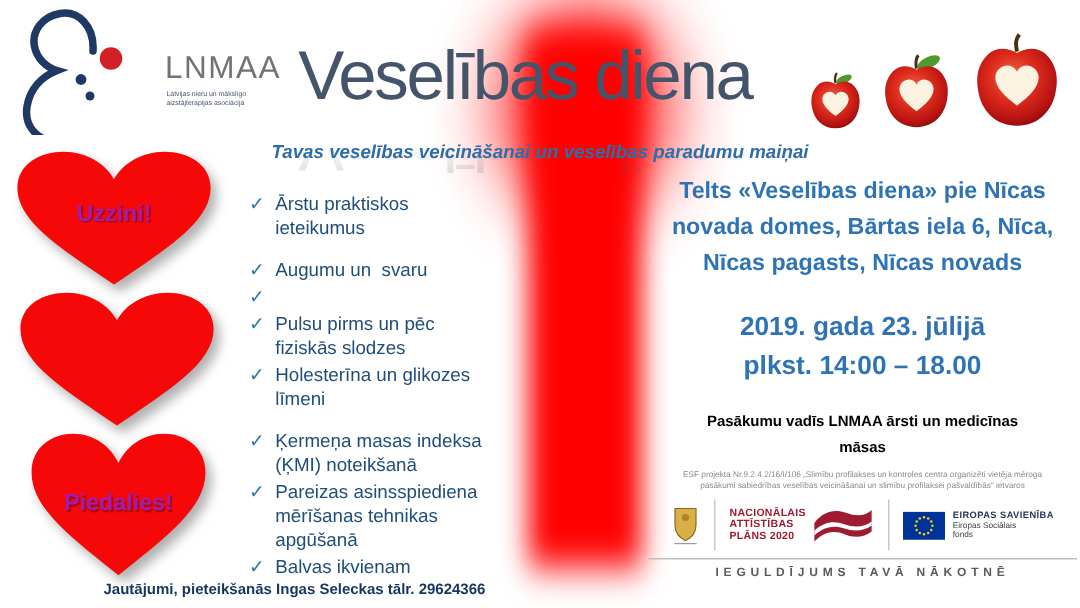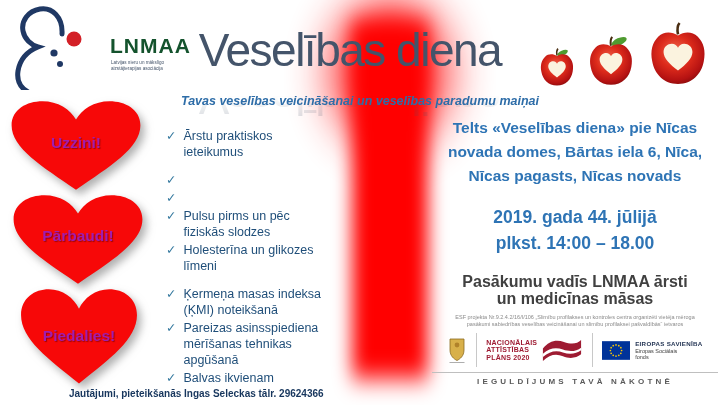--- a/index.html
+++ b/index.html
@@ -13,21 +13,21 @@
     background:linear-gradient(to bottom, rgba(255,0,0,0) 0%, #ff0000 6%, #ff0000 93%, rgba(255,0,0,0) 100%);
     filter:blur(9px);
   }
   .stripe-glow{
     position:absolute; left:334px; top:0px; width:112px; height:145px; z-index:0;
     background:#ff0000; border-radius:50%; filter:blur(24px); opacity:.9;
   }
   
   .logo{position:absolute; left:8px; top:4px; width:210px; height:84px; z-index:2;}
   .logo svg{position:absolute; left:0; top:0;}
-  .logo-acronym{position:absolute; left:102px; top:30px; font-size:21px; font-weight:bold; color:#14532d; letter-spacing:1px;}
+  .logo-acronym{position:absolute; left:102px; top:30px; font-size:21px; font-weight:normal; color:#737373; letter-spacing:1px;}
   .logo-sub{position:absolute; left:103px; top:56px; font-size:4.6px; line-height:6px; color:#44546A;}
   
   .title{
     position:absolute; left:150px; top:24px; width:400px; z-index:2;
     font-size:46px; line-height:52px; letter-spacing:-1.5px; color:#44546A; text-align:center;
   }
   .title-mirror{
     position:absolute; left:150px; top:72px; width:400px; z-index:1;
     font-size:46px; line-height:52px; letter-spacing:-1.5px; color:#44546A; text-align:center;
     transform:scaleY(-1); opacity:.30;
@@ -54,21 +54,21 @@
   
   .checklist{position:absolute; left:166px; top:128px; width:168px; z-index:2;}
   .check-group{margin-bottom:12px;}
   .check-item{display:flex; gap:7px; margin-bottom:2px; font-size:12.5px; line-height:16px; color:#1F4E79;}
   .check-mark{color:#35799F; flex:0 0 auto;}
   .check-text{width:142px; white-space:pre-wrap;}
   
   .right{position:absolute; left:432px; top:116px; width:286px; text-align:center; z-index:2;}
   .location{font-size:15.5px; font-weight:bold; color:#2E74B5; line-height:24px; width:272px; margin:0 auto;}
   .datetime{margin-top:16px; font-size:17.5px; font-weight:bold; color:#2E74B5; line-height:26px;}
-  .host{margin-top:17px; font-size:16px; font-weight:bold; color:#404040; line-height:17px; width:232px; margin-left:auto; margin-right:auto;}
+  .host{margin-top:17px; font-size:10px; font-weight:bold; color:#000000; line-height:17px; width:232px; margin-left:auto; margin-right:auto;}
   .esf{margin-top:7px; font-size:5.5px; line-height:6.6px; color:#8a8a8a;}
   .logos-row{margin-top:4px; display:flex; align-items:center; justify-content:center; gap:9px; height:38px;}
   .v-divider{width:1px; height:34px; background:#c8c8c8;}
   .nap{display:flex; align-items:center; gap:4px;}
   .nap-text{text-align:left; font-size:7px; line-height:7.6px; font-weight:bold; color:#9E1B32; letter-spacing:.2px;}
   .eu{display:flex; align-items:center; gap:5px;}
   .eu-text{text-align:left;}
   .eu-title{font-size:6.2px; font-weight:bold; color:#1F3050; letter-spacing:.3px;}
   .eu-sub{font-size:5.5px; line-height:6.4px; color:#3d3d3d; margin-top:1.5px;}
   .footer-line{margin-top:3px; border-top:1px solid #BFBFBF;}
@@ -132,39 +132,39 @@
   <div class="heart heart1">
     <svg viewBox="0 0 100 80" preserveAspectRatio="none">
       <path d="M50 78 C26 58 4 42 4 22 C4 8 15 1 26 1 C37 1 46 8 50 17 C54 8 63 1 74 1 C85 1 96 8 96 22 C96 42 74 58 50 78 Z" fill="#F70808"></path>
     </svg>
     <div class="heart-label">Uzzini!</div>
   </div>
   <div class="heart heart2">
     <svg viewBox="0 0 100 80" preserveAspectRatio="none">
       <path d="M50 78 C26 58 4 42 4 22 C4 8 15 1 26 1 C37 1 46 8 50 17 C54 8 63 1 74 1 C85 1 96 8 96 22 C96 42 74 58 50 78 Z" fill="#F70808"></path>
     </svg>
-    <div class="heart-label">Pārbaudi!</div>
   </div>
   <div class="heart heart3">
     <svg viewBox="0 0 100 80" preserveAspectRatio="none">
       <path d="M50 78 C26 58 4 42 4 22 C4 8 15 1 26 1 C37 1 46 8 50 17 C54 8 63 1 74 1 C85 1 96 8 96 22 C96 42 74 58 50 78 Z" fill="#F70808"></path>
     </svg>
     <div class="heart-label">Piedalies!</div>
   </div>
 
   <div class="checklist">
     <div class="check-group">
       <div class="check-item">
         <span class="check-mark">✓</span>
         <span class="check-text">Ārstu praktiskos ieteikumus</span>
       </div>
     </div>
     <div class="check-group">
       <div class="check-item">
         <span class="check-mark">✓</span>
+        <span class="check-text">Augumu un  svaru</span>
       </div>
       <div class="check-item">
         <span class="check-mark">✓</span>
       </div>
       <div class="check-item">
         <span class="check-mark">✓</span>
         <span class="check-text">Pulsu pirms un pēc fiziskās slodzes</span>
       </div>
       <div class="check-item">
         <span class="check-mark">✓</span>
@@ -183,21 +183,21 @@
       <div class="check-item">
         <span class="check-mark">✓</span>
         <span class="check-text">Balvas ikvienam</span>
       </div>
     </div>
   </div>
 
   <div class="right">
     <div class="location">Telts «Veselības diena» pie Nīcas novada domes, Bārtas iela 6, Nīca, Nīcas pagasts, Nīcas novads</div>
     <div class="datetime">
-      <div>2019. gada 44. jūlijā</div>
+      <div>2019. gada 23. jūlijā</div>
       <div>plkst. 14:00 – 18.00</div>
     </div>
     <div class="host">Pasākumu vadīs LNMAA ārsti un medicīnas māsas</div>
     <div class="esf">
       <div>ESF projekta Nr.9.2.4.2/16/I/106 „Slimību profilakses un kontroles centra organizēti vietēja mēroga</div>
       <div>pasākumi sabiedrības veselības veicināšanai un slimību profilaksei pašvaldībās“ ietvaros</div>
     </div>
     <div class="logos-row">
       <svg width="20" height="27" viewBox="0 0 20 27">
         <path d="M3 2 H17 V13 C17 19 13 22 10 23.5 C7 22 3 19 3 13 Z" fill="#d8b04a" stroke="#8a6a20" stroke-width="0.8"></path>

